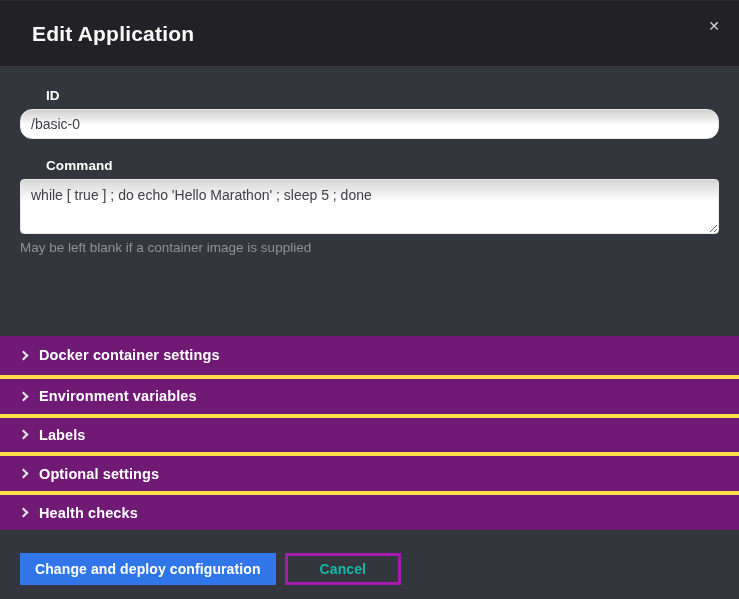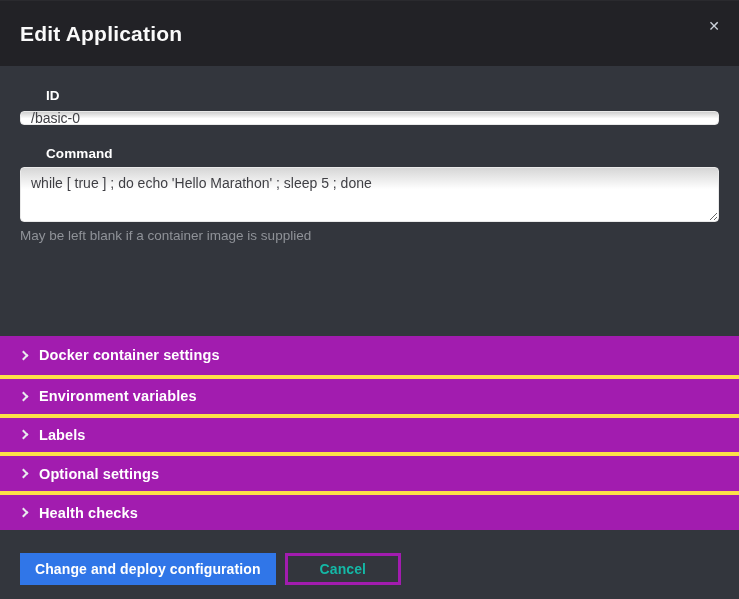--- a/index.html
+++ b/index.html
@@ -17,21 +17,21 @@
     border-top: 1px solid #2a2a2e;
     position: relative;
   }
   
   .modal-header {
     height: 65px;
     background: #222226;
     flex: 0 0 65px;
     display: flex;
     align-items: center;
-    padding: 0 20px;
+    padding: 0 32px;
     position: relative;
   }
   .modal-title {
     color: #fafafa;
     font-size: 21px;
     font-weight: 700;
     letter-spacing: 0.2px;
   }
   .close-btn {
     position: absolute;
@@ -58,23 +58,23 @@
     color: #ffffff;
     font-size: 13.5px;
     font-weight: 700;
     line-height: 17px;
     margin-bottom: 5px;
     letter-spacing: 0.1px;
     padding-left: 26px;
   }
   .text-input {
     width: 100%;
-    height: 14px;
+    height: 30px;
     border: 1px solid #e9e9e9;
-    border-radius: 4px;
+    border-radius: 12px;
     background: linear-gradient(to bottom, #cfcfcf 0%, #ffffff 55%);
     color: #3f3f44;
     font-size: 14px;
     font-family: inherit;
     padding: 0 10px;
     outline: none;
   }
   .field-group { margin-bottom: 18px; }
   .field-row {
     display: grid;
@@ -98,21 +98,21 @@
   }
   .help-text {
     color: #8f9298;
     font-size: 13.5px;
     line-height: 17px;
     margin-top: 5px;
   }
   
   .accordion {
     flex: 0 0 194px;
-    background: #a21caf;
+    background: #701a75;
     display: grid;
     grid-template-rows: repeat(5, 1fr);
   }
   .accordion-row {
     display: flex;
     align-items: center;
     padding: 0 20px;
     cursor: pointer;
     color: #ffffff;
   }

